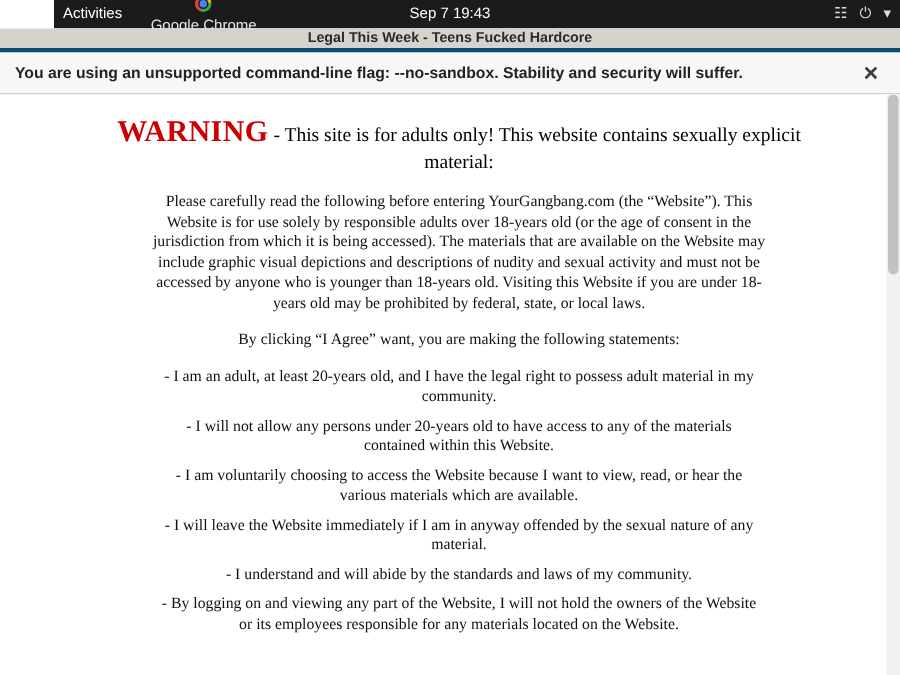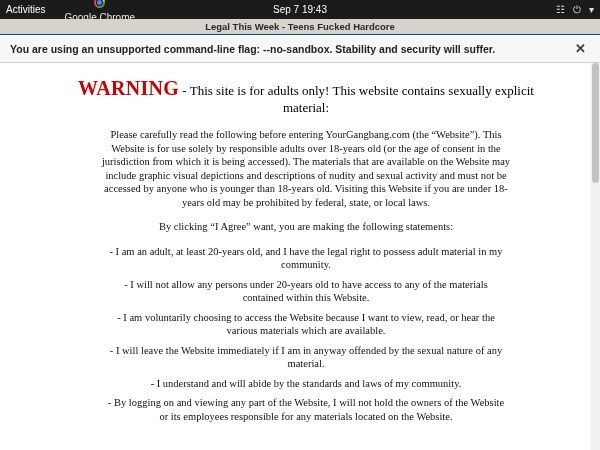--- a/index.html
+++ b/index.html
@@ -17,20 +17,21 @@
   
   #topbar {
     height: 19px;
     background: #1b1b1b;
     color: #e6e6e6;
     display: flex;
     align-items: center;
     font-size: 10px;
     padding: 0 6px;
     box-sizing: border-box;
+    margin-left: 36px;
   }
   #topbar .left {
     display: flex;
     align-items: center;
     gap: 5px;
   }
   #topbar .activities {
     color: #ffffff;
     font-size: 10px;
   }
@@ -86,21 +87,21 @@
   
   #window {
     height: 431px;
     display: flex;
     flex-direction: column;
     background: #ffffff;
   }
   #titlebar {
     height: 16px;
     background: #d6d2cc;
-    border-bottom: 1px solid #0c4a6e;
+    border-bottom: 3px solid #0c4a6e;
     color: #2a2a2a;
     font-size: 9.5px;
     display: flex;
     align-items: center;
     justify-content: center;
     font-weight: bold;
     box-sizing: border-box;
   }
 
   

